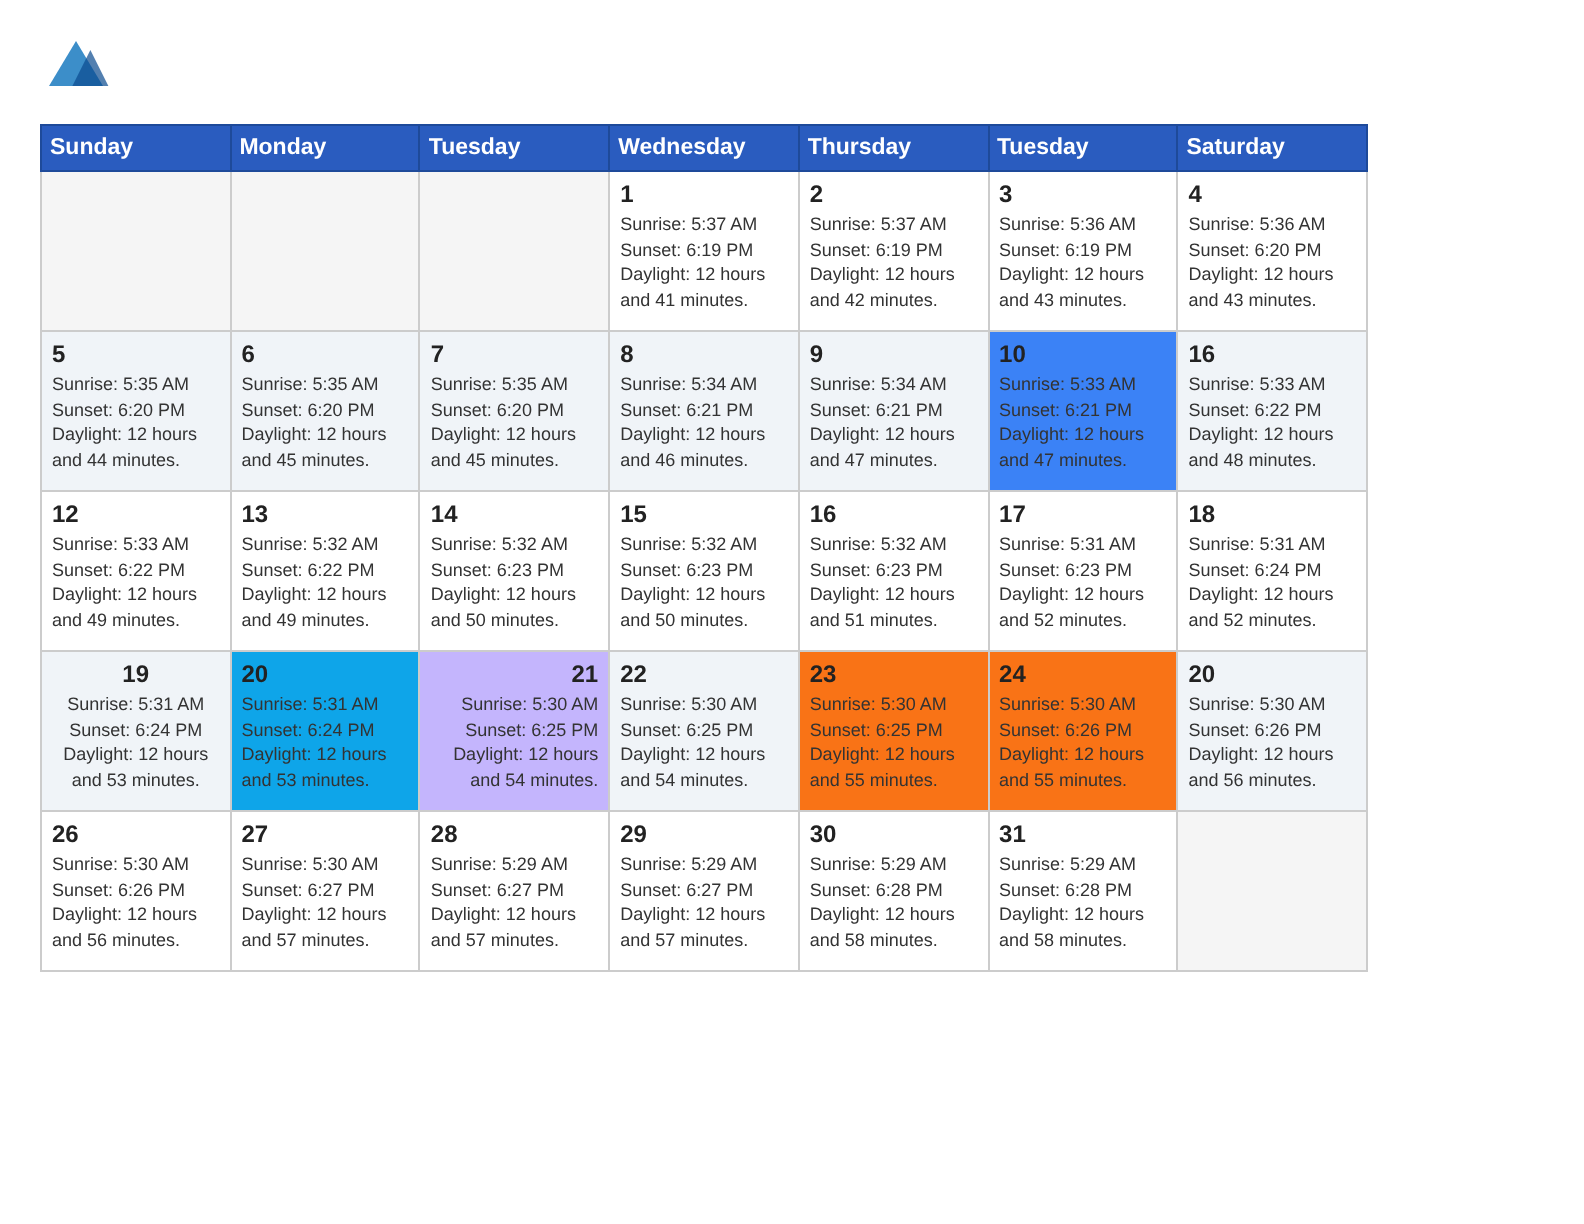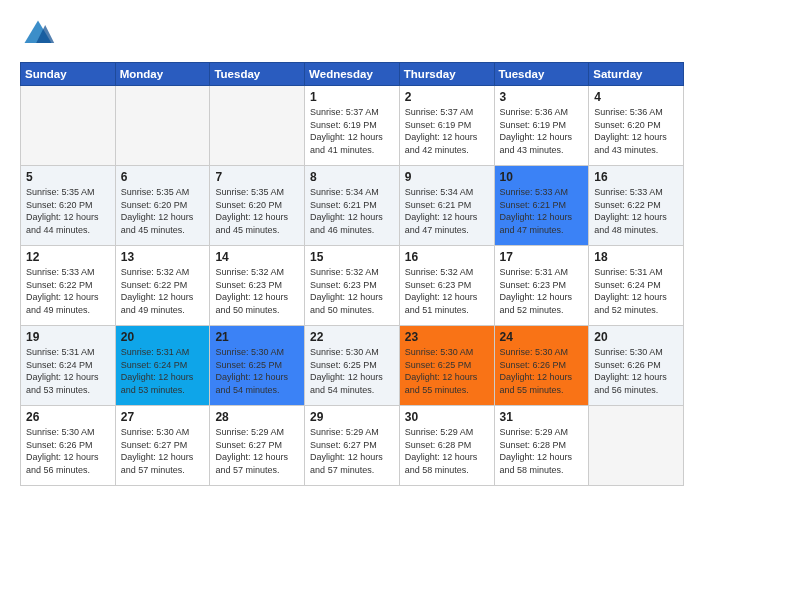--- a/index.html
+++ b/index.html
@@ -257,35 +257,35 @@
           </td>
           <td>
             <span class="day-number">18</span>
             <div class="day-info" style="white-space: pre-line;">Sunrise: 5:31 AM
 Sunset: 6:24 PM
 Daylight: 12 hours
 and 52 minutes.</div>
           </td>
         </tr>
         <tr>
-          <td style="background: rgb(240, 244, 248);">
+          <td style="background: rgb(240, 244, 248); text-align: center;">
             <span class="day-number">19</span>
             <div class="day-info" style="white-space: pre-line;">Sunrise: 5:31 AM
 Sunset: 6:24 PM
 Daylight: 12 hours
 and 53 minutes.</div>
           </td>
           <td style="background: #0ea5e9;">
             <span class="day-number">20</span>
             <div class="day-info" style="white-space: pre-line;">Sunrise: 5:31 AM
 Sunset: 6:24 PM
 Daylight: 12 hours
 and 53 minutes.</div>
           </td>
-          <td style="background: #3b82f6;">
+          <td style="background: #c4b5fd; text-align: right;">
             <span class="day-number">21</span>
             <div class="day-info" style="white-space: pre-line;">Sunrise: 5:30 AM
 Sunset: 6:25 PM
 Daylight: 12 hours
 and 54 minutes.</div>
           </td>
           <td style="background: rgb(240, 244, 248);">
             <span class="day-number">22</span>
             <div class="day-info" style="white-space: pre-line;">Sunrise: 5:30 AM
 Sunset: 6:25 PM

